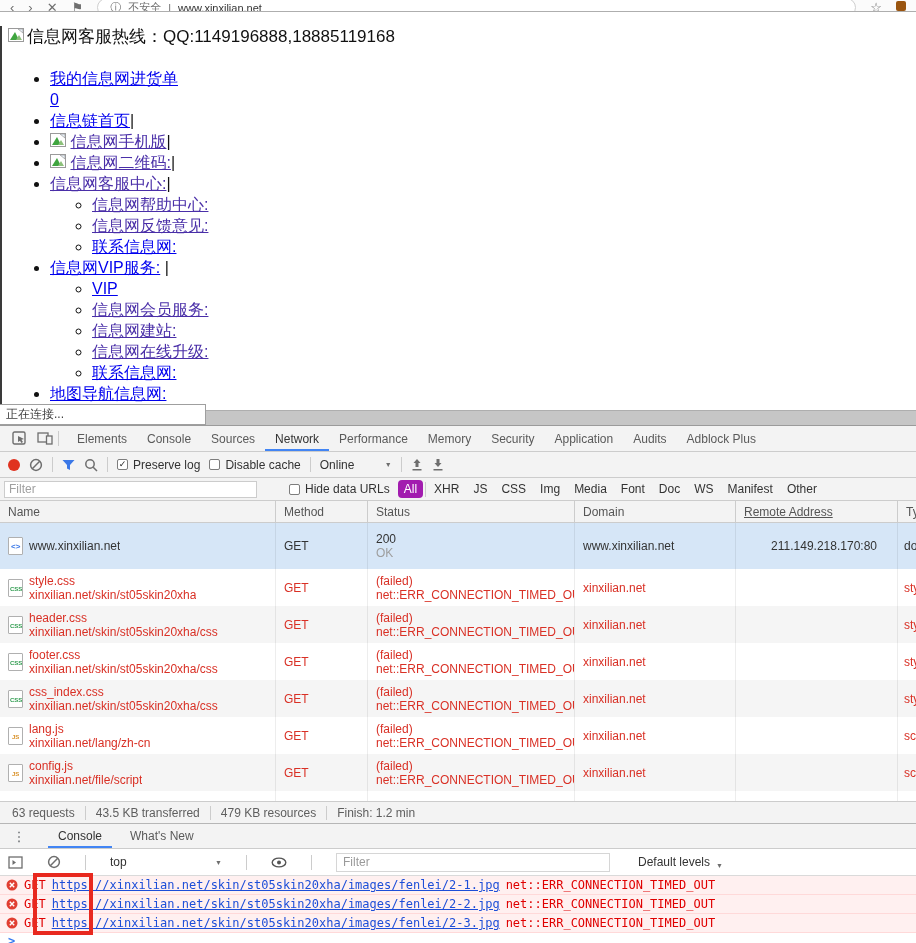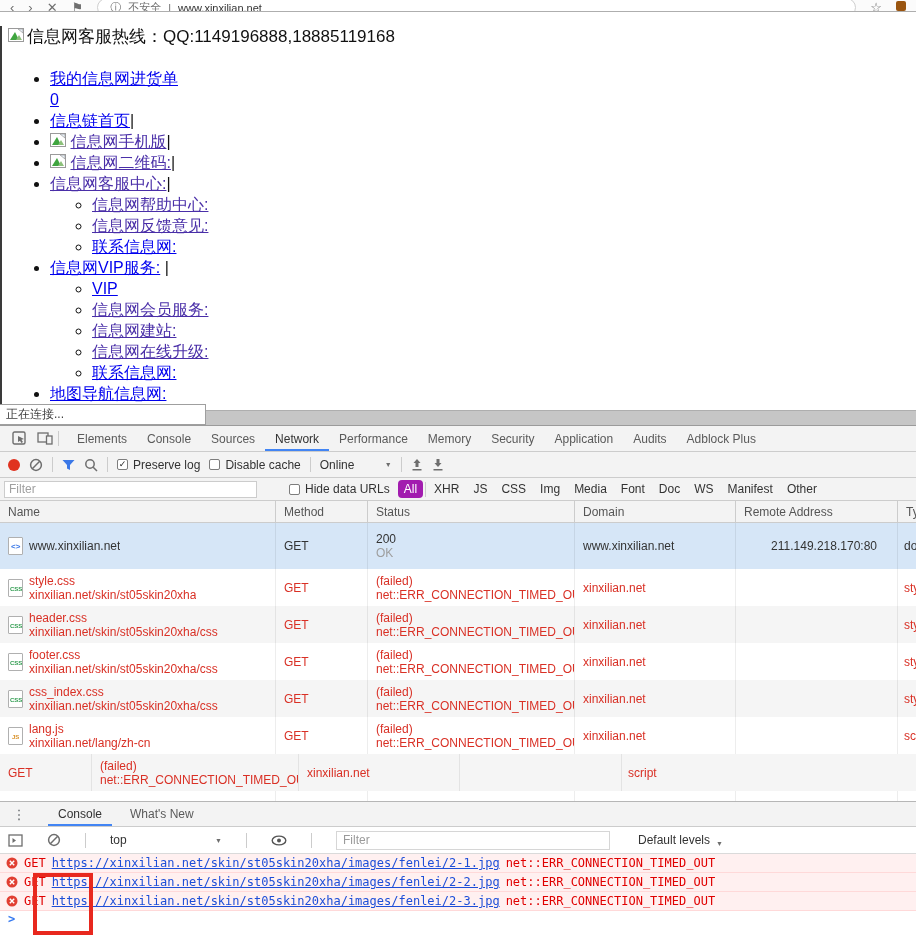--- a/index.html
+++ b/index.html
@@ -281,21 +281,21 @@
           <span class="pill">Manifest</span>
           <span class="pill">Other</span>
         </div>
     </div>
 
     <div class="net-header" id="netHeader">
         <div class="hc" style="width: 276px;">Name</div>
         <div class="hc" style="width: 92px;">Method</div>
         <div class="hc" style="width: 207px;">Status</div>
         <div class="hc" style="width: 161px;">Domain</div>
-        <div class="hc" style="width: 162px;">Remote Address</div>
+        <div class="hc" style="width: 162px; text-decoration: underline;">Remote Address</div>
         <div class="hc" style="flex: 1 1 0%; border-right: none;">Type</div>
       </div>
     <div class="net-rows" id="netRows">
         <div class="net-row tall selected">
           <div class="cell c-name">
             <span class="fic doc">
               <i>&lt;&gt;</i>
             </span>
             <div class="nm-lines">
               <div>www.xinxilian.net</div>
@@ -399,20 +399,29 @@
           <div class="cell c-method red">GET</div>
           <div class="cell c-status">
             <div class="red">(failed)</div>
             <div class="red">net::ERR_CONNECTION_TIMED_OUT</div>
           </div>
           <div class="cell c-domain red">xinxilian.net</div>
           <div class="cell c-remote"></div>
           <div class="cell c-type red" style="border-right: none;">script</div>
         </div>
         <div class="net-row alt">
+          <div class="cell c-name">
+            <span class="fic js">
+              <i>JS</i>
+            </span>
+            <div class="nm-lines">
+              <div class="red">config.js</div>
+              <div class="red">xinxilian.net/file/script</div>
+            </div>
+          </div>
           <div class="cell c-method red">GET</div>
           <div class="cell c-status">
             <div class="red">(failed)</div>
             <div class="red">net::ERR_CONNECTION_TIMED_OUT</div>
           </div>
           <div class="cell c-domain red">xinxilian.net</div>
           <div class="cell c-remote"></div>
           <div class="cell c-type red" style="border-right: none;">script</div>
         </div>
         <div class="net-row">
@@ -420,20 +429,26 @@
             <span class="fic js"></span>
           </div>
           <div class="cell c-method red"></div>
           <div class="cell c-status"></div>
           <div class="cell c-domain red"></div>
           <div class="cell c-remote"></div>
           <div class="cell c-type red" style="border-right: none;">script</div>
         </div>
       </div>
 
+    <div class="net-summary" id="netSummary">
+        <span class="sumi">63 requests</span>
+        <span class="sumi">43.5 KB transferred</span>
+        <span class="sumi">479 KB resources</span>
+        <span class="sumi">Finish: 1.2 min</span>
+      </div>
 
     <div class="drawer-tabs">
       <span class="dots">⋮</span>
       <span id="drawerTabs" style="display:flex;height:100%">
           <div class="drw-tab active">Console</div>
           <div class="drw-tab">What's New</div>
         </span>
     </div>
 
     <div class="con-toolbar">

